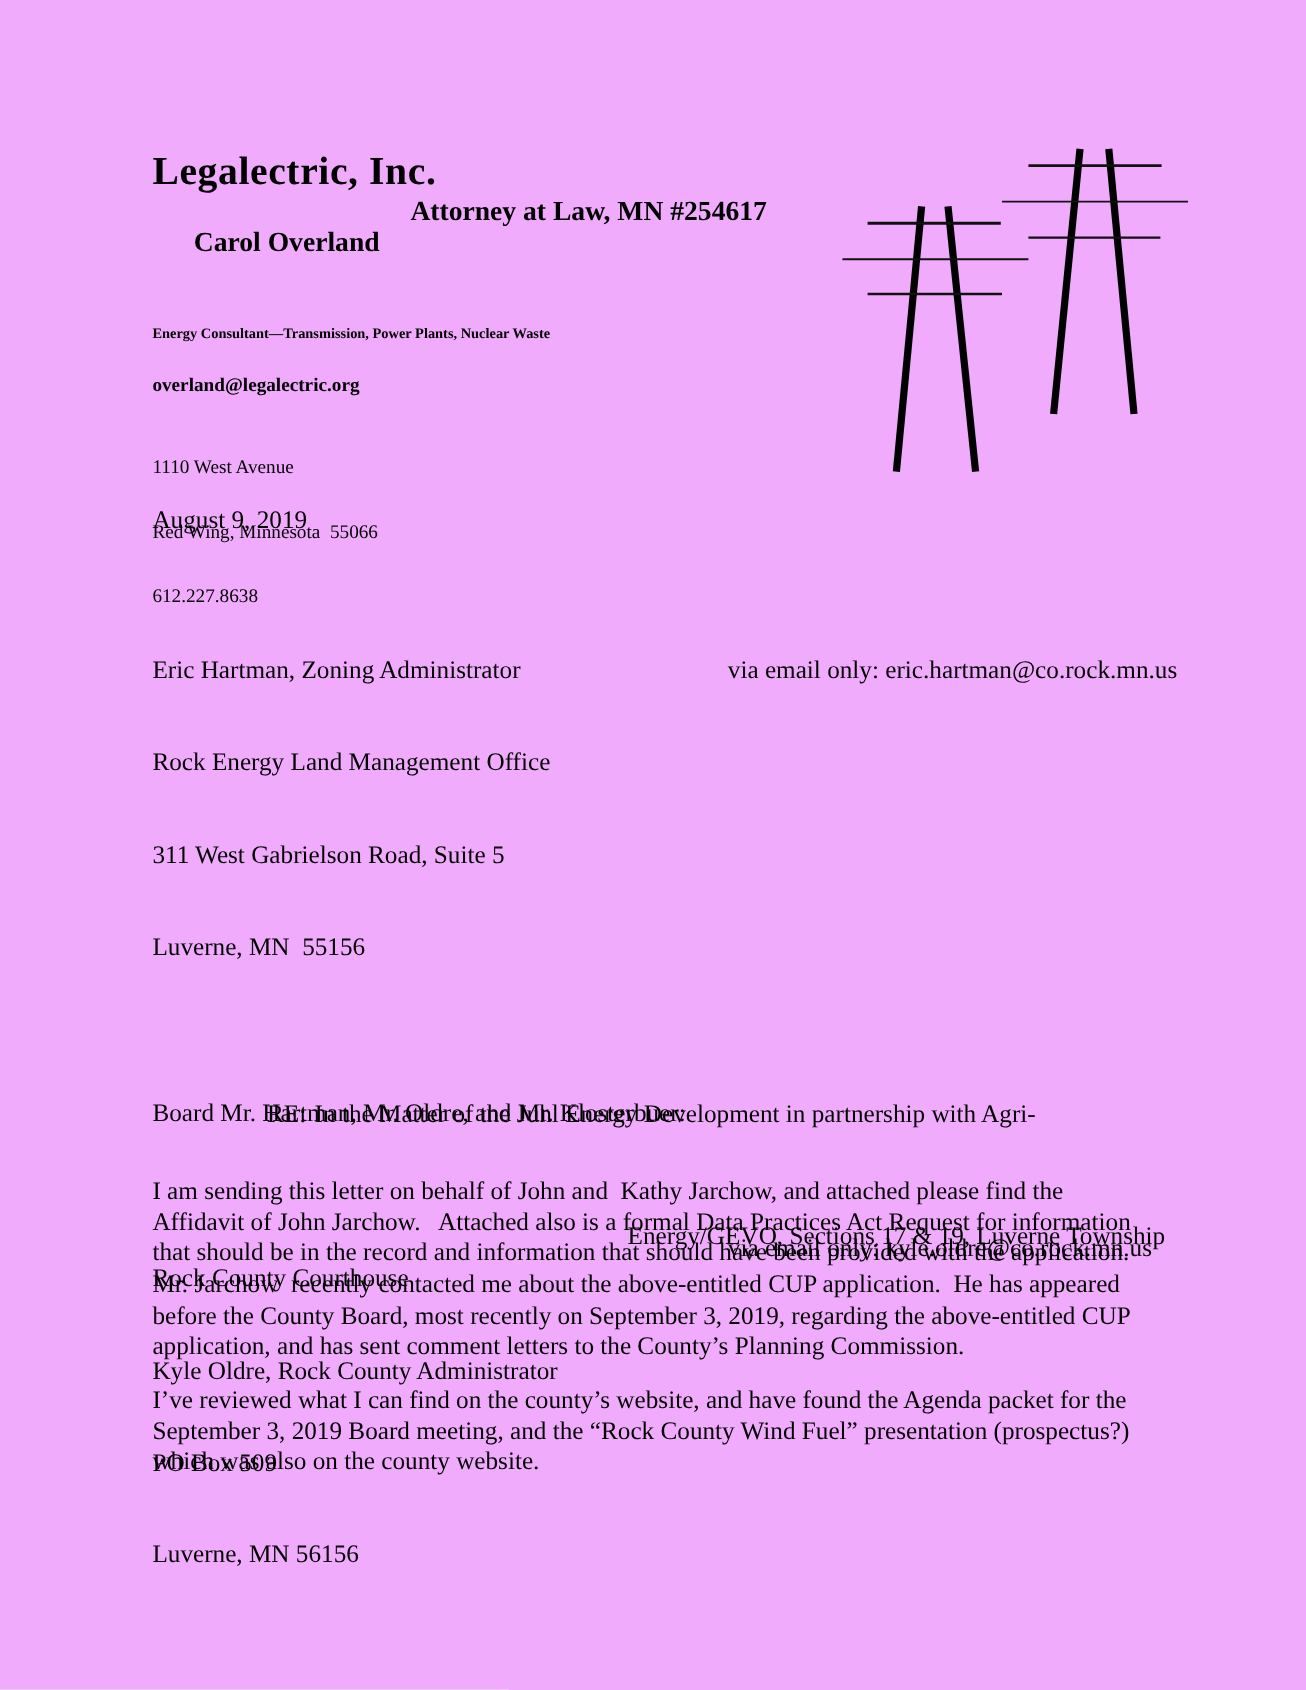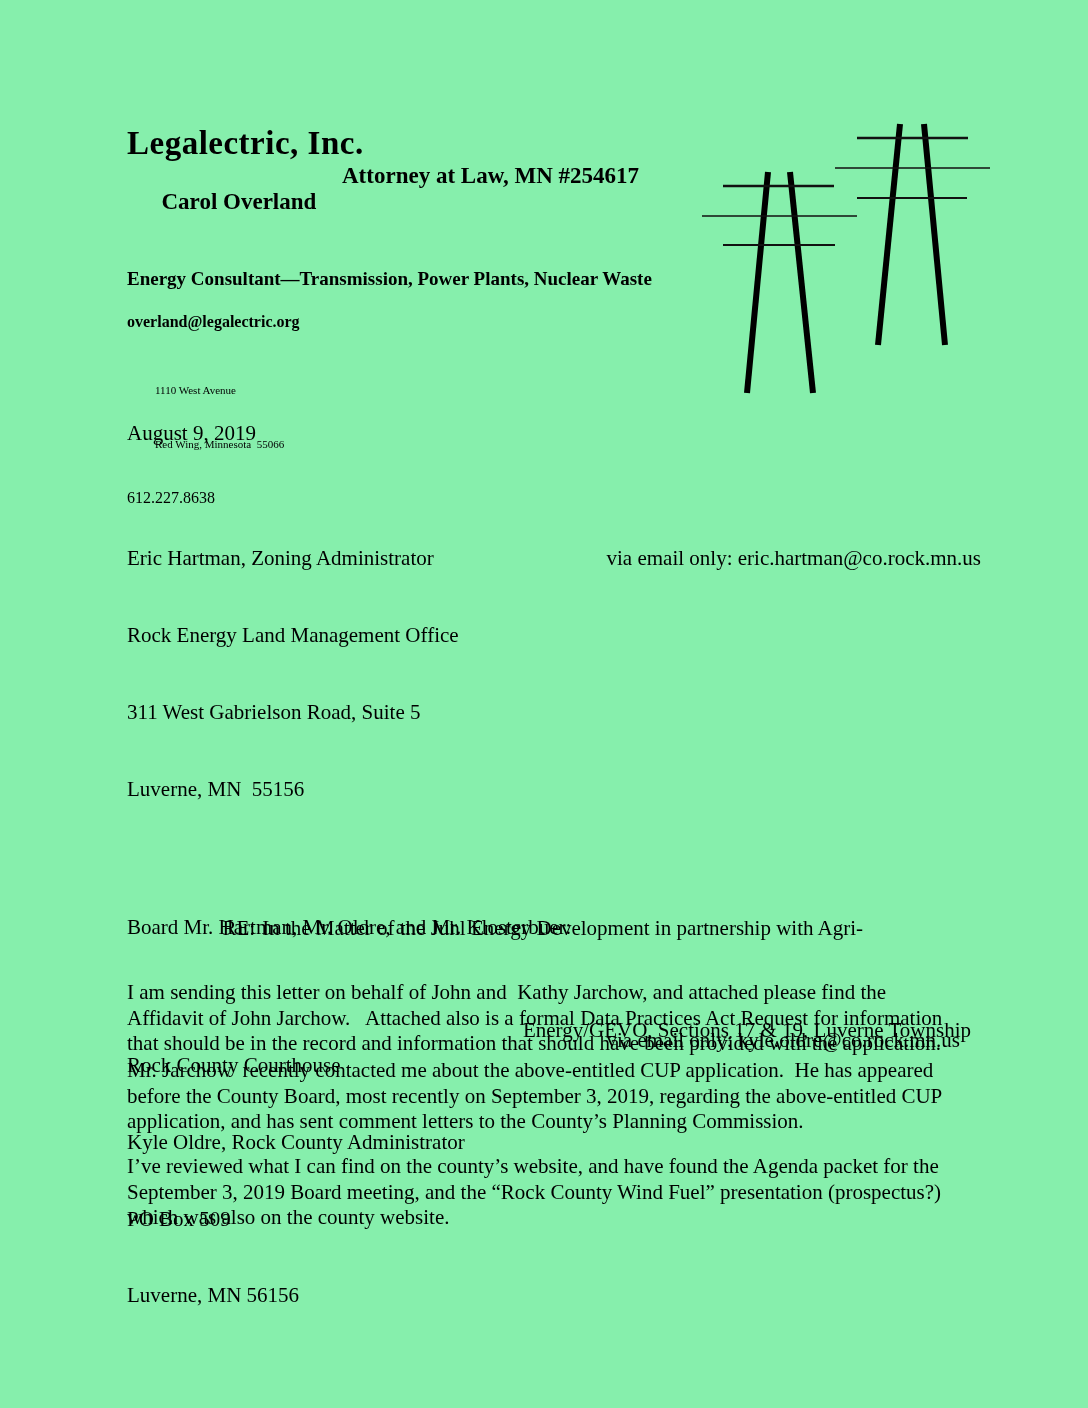--- a/index.html
+++ b/index.html
@@ -2,34 +2,34 @@
 <html><head>
 <meta charset="utf-8">
 <style>
   * { margin: 0; padding: 0; box-sizing: border-box; }
   html, body { background: #e8e8e8; }
   .page {
     position: relative;
     width: 1088px;
     height: 1408px;
     margin: 0 auto;
-    background: #86efac;
+    background: #f0abfc;
     color: #000000;
     font-family: "Liberation Serif", "DejaVu Serif", serif;
     overflow: hidden;
   }
 
   
   .letterhead { position: absolute; left: 127px; top: 124px; width: 560px; }
   .lh-company { font-size: 33px; font-weight: 700; letter-spacing: 0.5px; line-height: 38px; }
   .lh-name-row { position: relative; font-size: 23px; font-weight: 700; line-height: 26px; margin-top: 1px; white-space: pre; }
   .lh-bar-title { position: absolute; left: 215px; top: 0; white-space: nowrap; }
-  .lh-tagline { font-size: 19px; font-weight: 700; line-height: 19px; margin-top: 2px; white-space: pre; }
+  .lh-tagline { font-size: 12px; font-weight: 700; line-height: 19px; margin-top: 2px; white-space: pre; }
   .lh-email { font-size: 16px; font-weight: 700; line-height: 19px; margin-top: 24px; }
-  .lh-address { margin-top: 14px; font-size: 11px; line-height: 18px; white-space: pre; margin-left: 28px; }
+  .lh-address { margin-top: 14px; font-size: 16px; line-height: 18px; white-space: pre; }
   .lh-phone { font-size: 16px; line-height: 18px; }
 
   
   .logo { position: absolute; left: 680px; top: 100px; width: 320px; height: 320px; }
 
   
   .body-text { font-size: 21px; line-height: 25.6px; white-space: pre-wrap; }
   .abs { position: absolute; left: 127px; width: 838px; }
   .date-line { top: 421px; }
 

